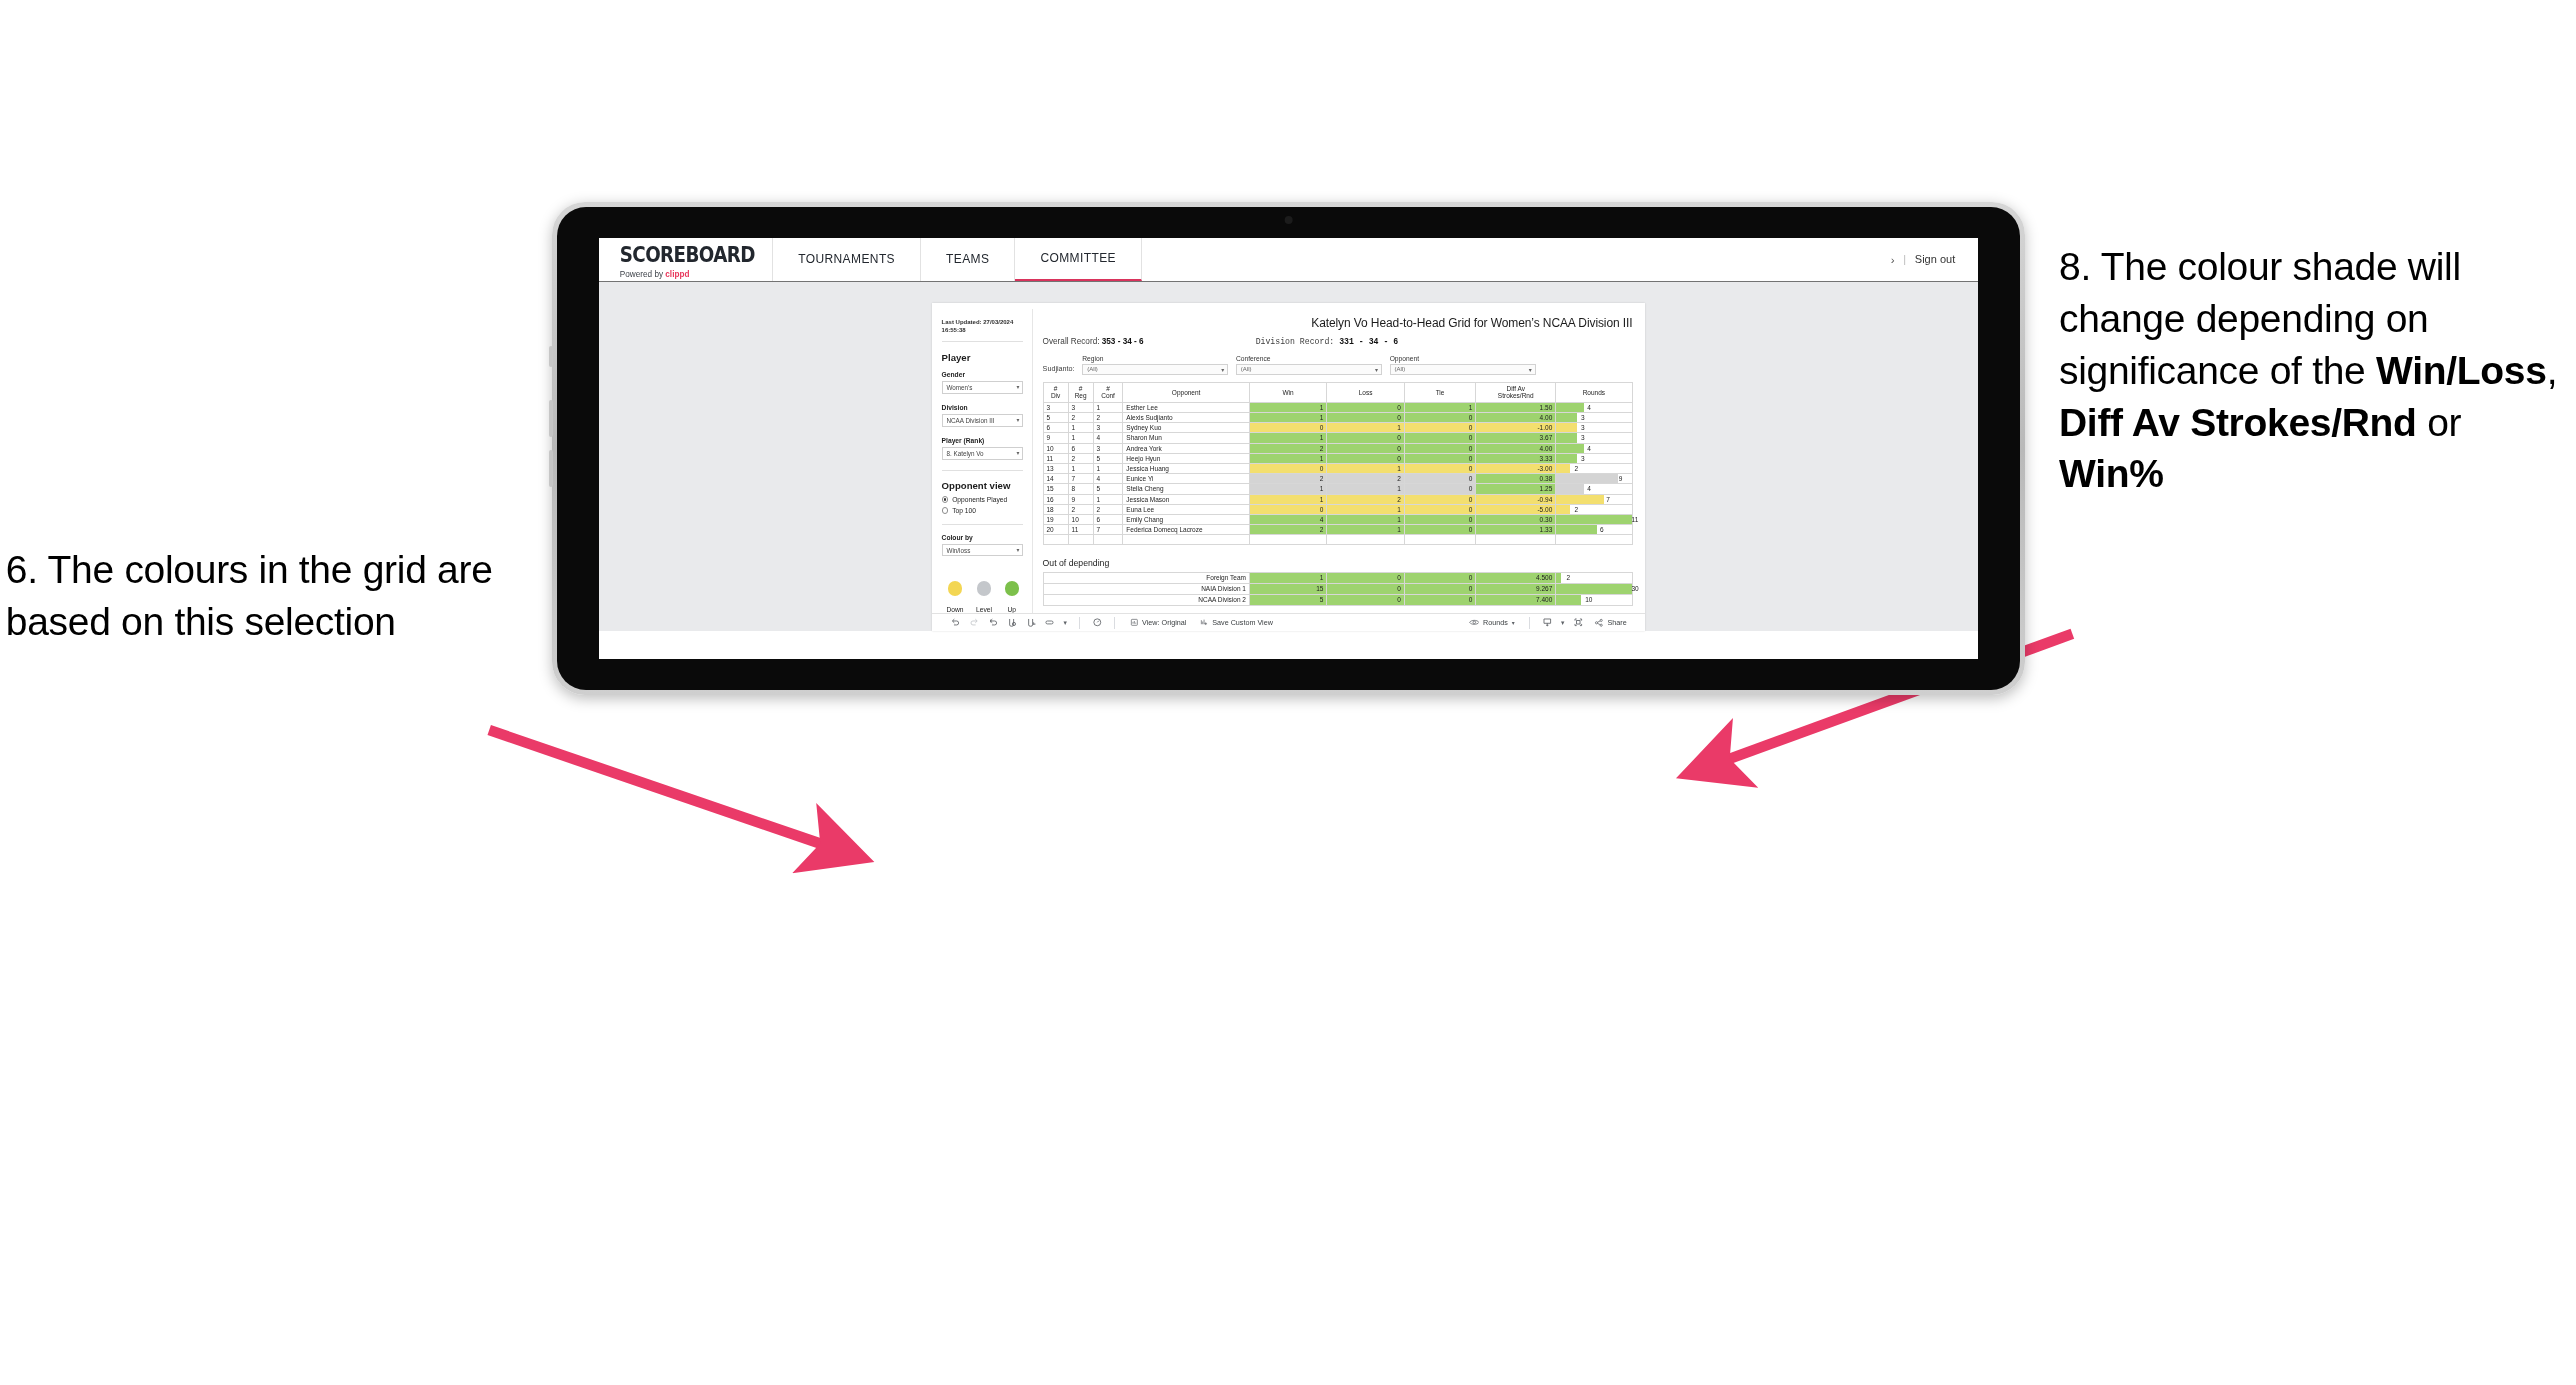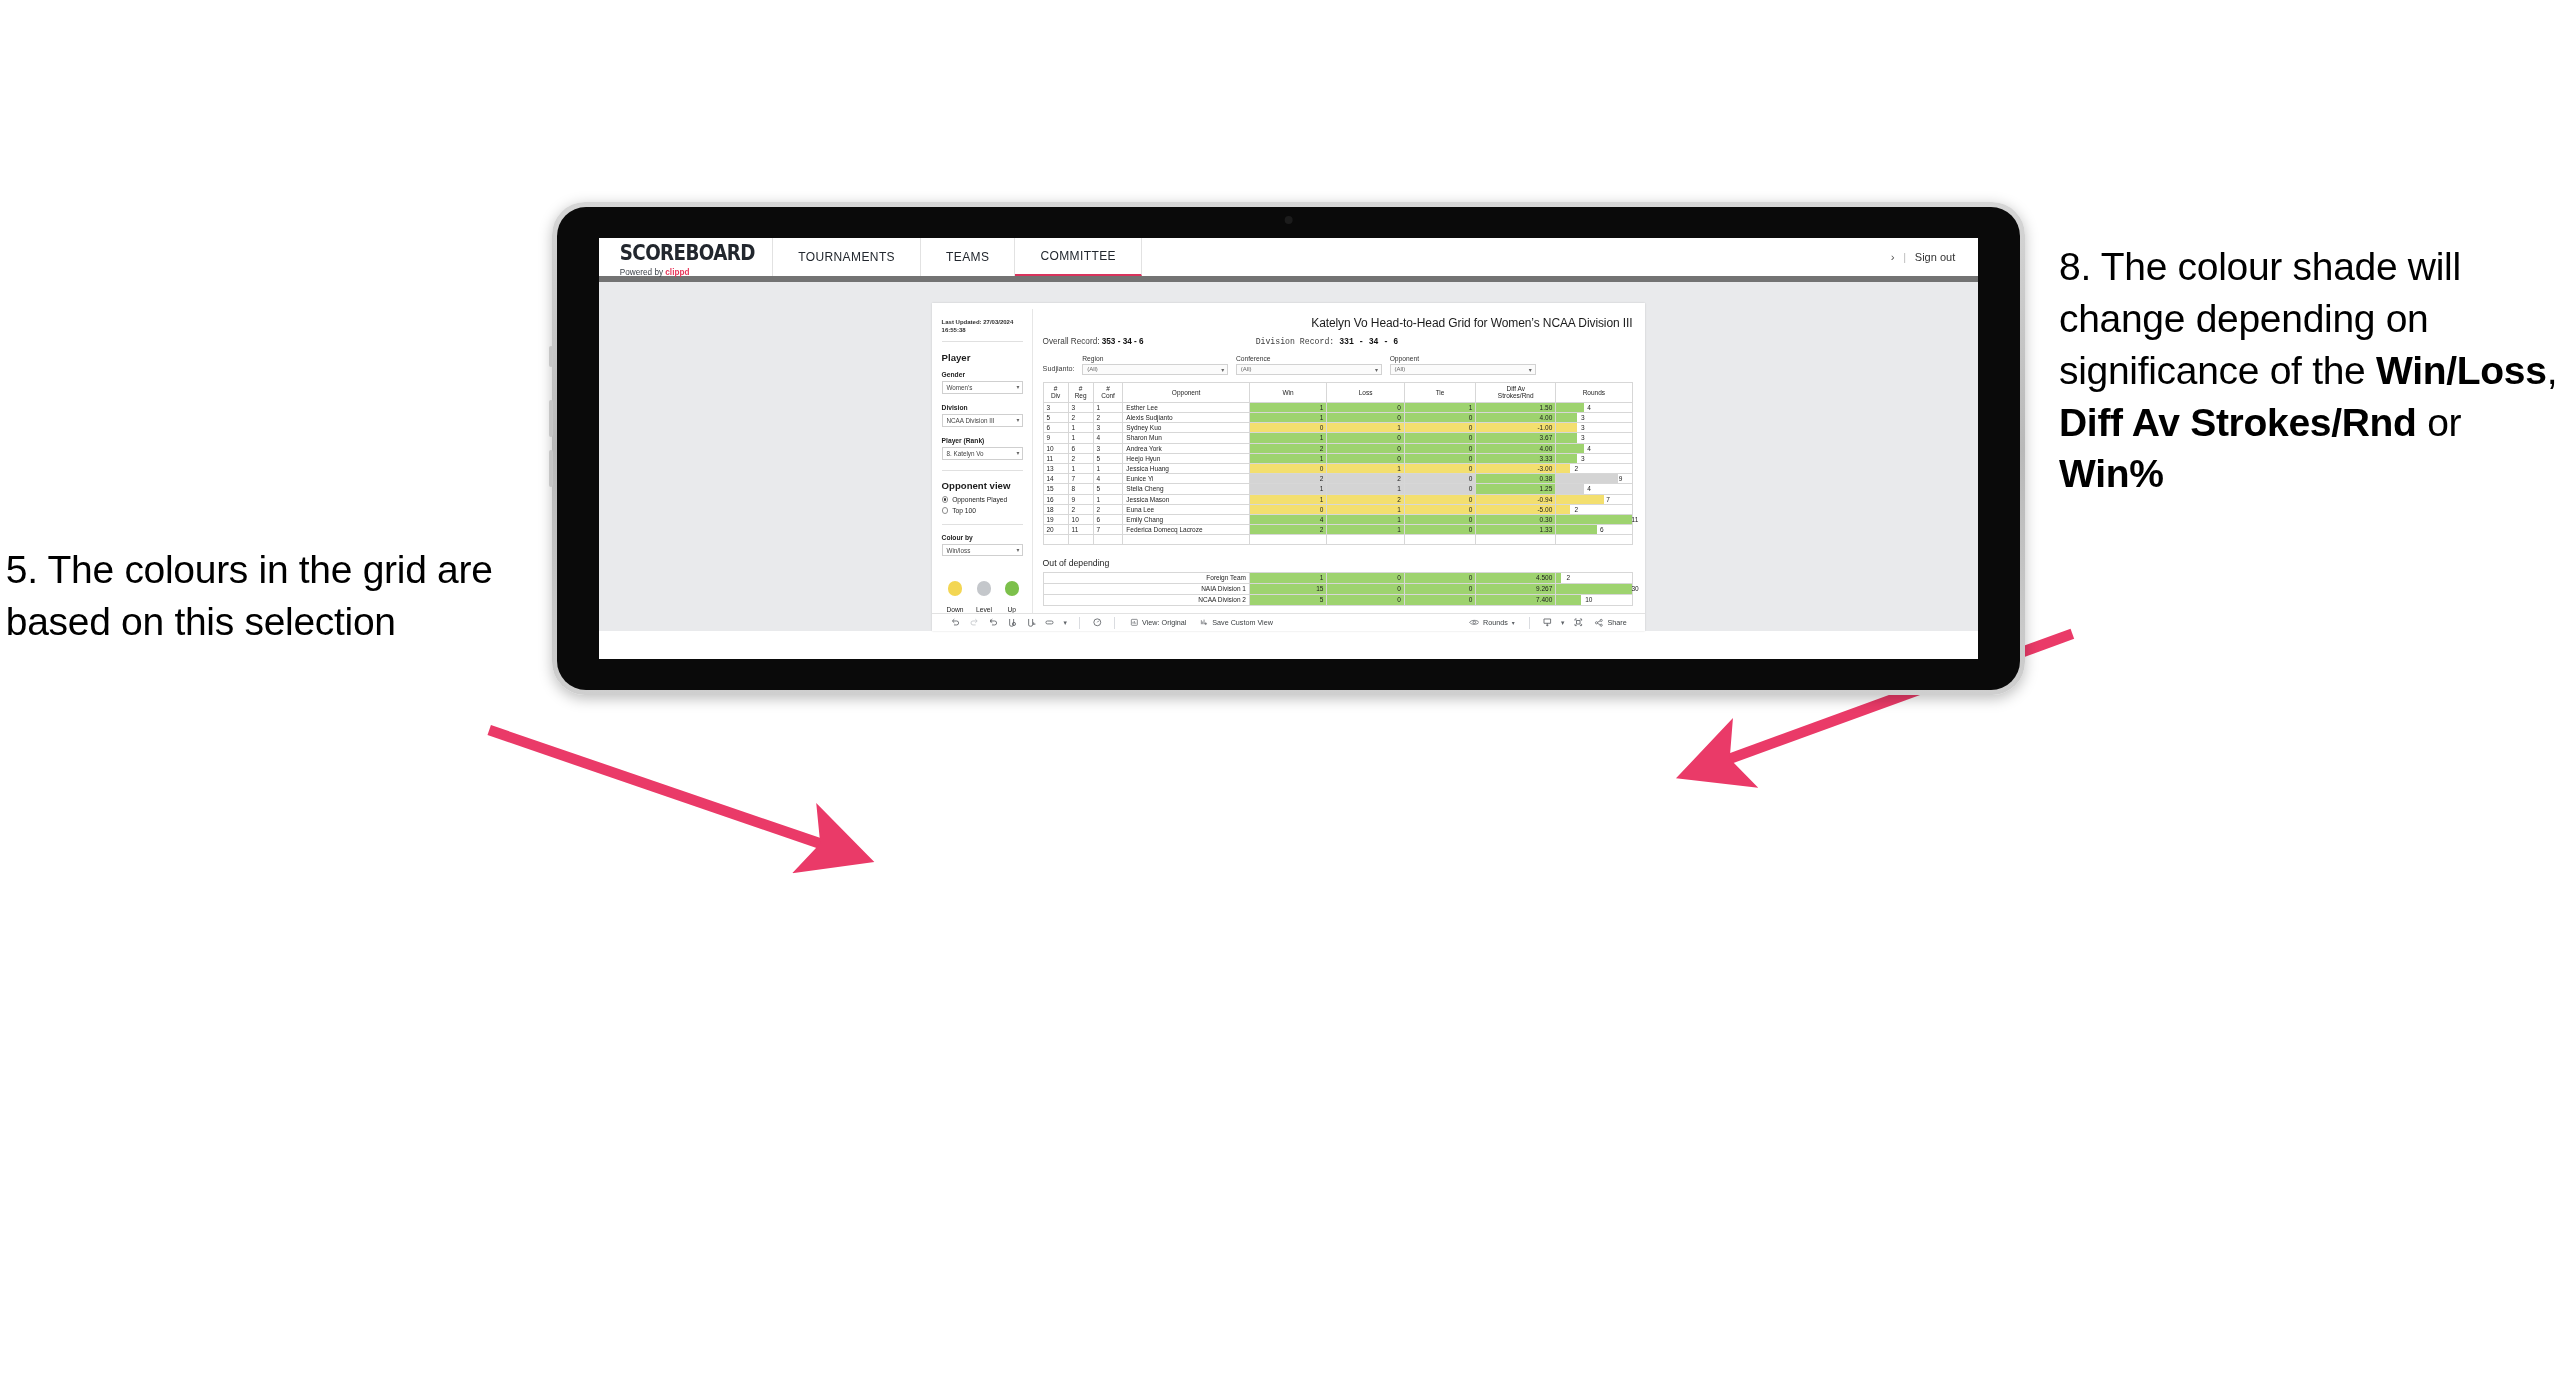--- a/index.html
+++ b/index.html
@@ -53,21 +53,21 @@
   
   #screen {
     width: 100%; height: 100%;
     background: #ffffff; overflow: hidden;
     position: relative;
     font-family: "Liberation Sans", sans-serif;
   }
 
   
   #topbar { display: flex; align-items: stretch; height: 44px;
-            background: #fff; border-bottom: 6px solid #737373; position: relative; }
+            background: #fff; border-bottom: 1px solid #737373; position: relative; }
   #logo-wrap { padding: 4.8px 17.3px 0 21px; display: flex; flex-direction: column;
                justify-content: center; border-right: 1px solid #e2e2e2; min-width: 159px; }
   #logo-main { font-size: 18.3px; font-weight: bold; letter-spacing: -0.6px;
                color: #22272e; font-family: "DejaVu Sans", sans-serif;
                transform: scaleY(1.12); transform-origin: left center; }
   #logo-sub { font-size: 8.2px; color: #3a3f46; margin-top: 4.8px; white-space: nowrap; }
   #logo-sub .brand { color: #e8355a; font-weight: bold; }
   .toptab { display: flex; align-items: center; padding: 0 25px;
             font-size: 12px; color: #22272e; letter-spacing: 0.4px;
             border-right: 1px solid #e2e2e2; cursor: pointer; white-space: nowrap; }
@@ -166,21 +166,21 @@
   .tb-item { display: flex; align-items: center; gap: 3.9px; cursor: pointer;
              padding: 0 6.7px; white-space: nowrap; justify-content: flex-end; }
   .tb-spacer { flex: 1; }
   svg.ic { display: block; }
 </style>
 </head>
 <body>
 
 <div id="stage">
 
-  <div class="annot" id="annot-left">5. The colours in the grid are based on this selection</div>
+  <div class="annot" id="annot-left">6. The colours in the grid are based on this selection</div>
 
   <div class="annot" id="annot-right"><span>8. The colour shade will change depending on significance of the </span><b>Win/Loss</b><span>, </span><b>Diff Av Strokes/Rnd</b><span> or </span><b>Win%</b></div>
 
   <svg class="arrow" id="arrow-left" style="left:0;top:0;" width="2576" height="1386" viewBox="0 0 2675 1439">
     <defs>
       <marker id="ah1" markerWidth="7" markerHeight="7" refX="2.2" refY="3.5" orient="auto">
         <path d="M0,0 L7,3.5 L0,7 L1.6,3.5 Z" fill="#ea3a68"></path>
       </marker>
       <marker id="ah2" markerWidth="7" markerHeight="7" refX="2.2" refY="3.5" orient="auto">
         <path d="M0,0 L7,3.5 L0,7 L1.6,3.5 Z" fill="#ea3a68"></path>

